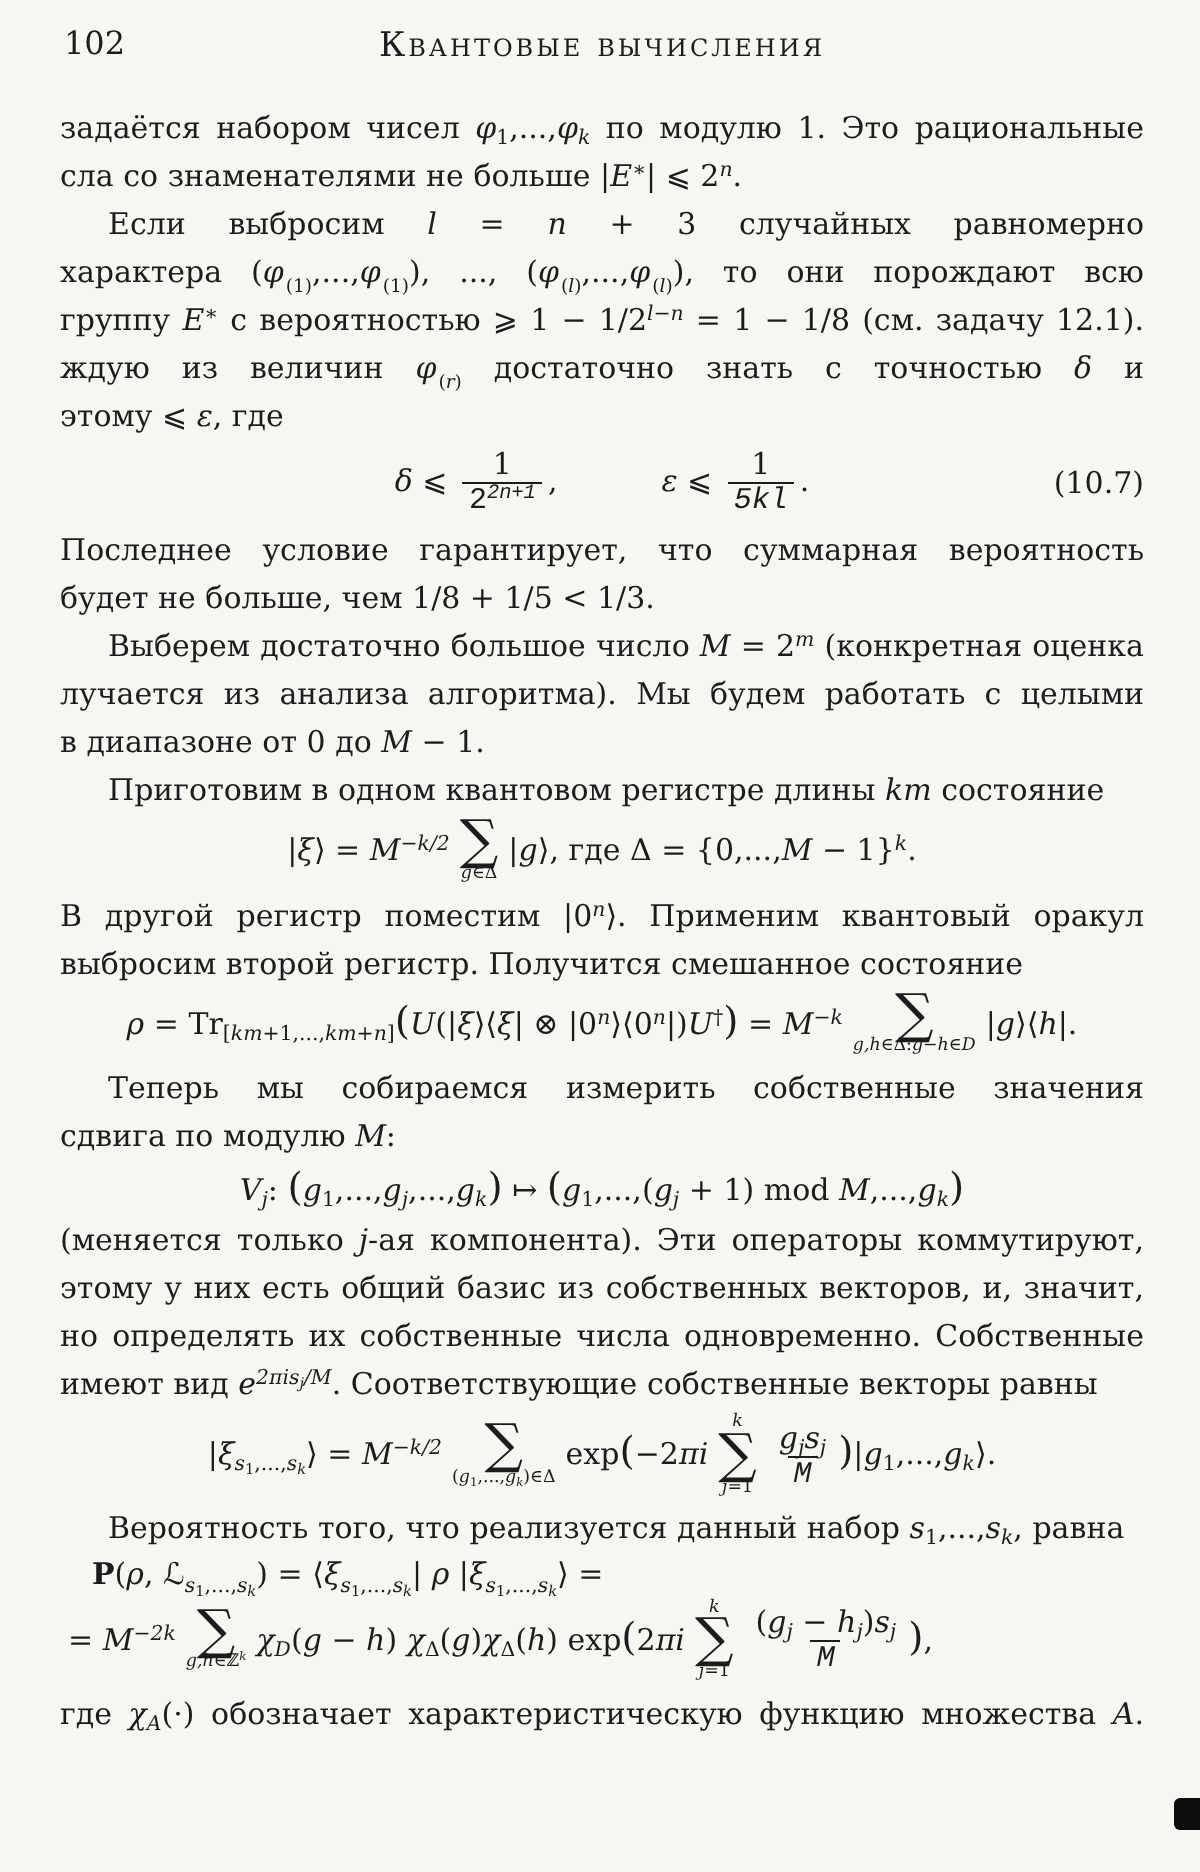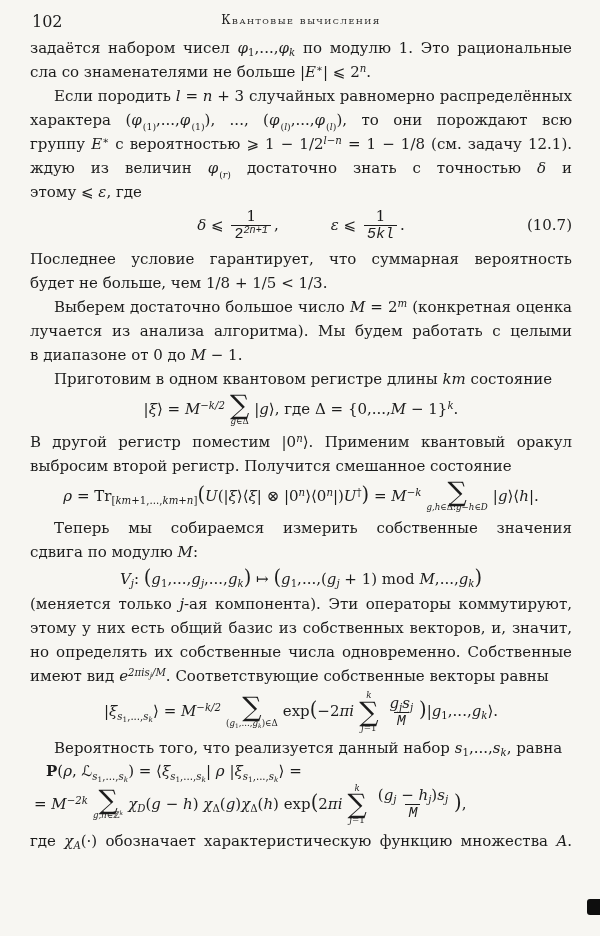--- a/index.html
+++ b/index.html
@@ -6,25 +6,25 @@
   body{
     width:600px;height:936px;
     background:#f7f6f2;
     color:#1c1c1c;
     font-family:"DejaVu Serif","DejaVu Sans",serif;
     position:relative;overflow:hidden;
   }
   .page{width:600px;height:936px;position:relative;overflow:hidden;}
   .content{padding:10px 28px 0 30px;}
   
-  .header{position:relative;height:26px;}
+  .header{position:relative;height:26px;margin-bottom:16px;}
   .pageno{position:absolute;left:2px;top:2px;font-size:16px;}
   .rtitle{
     position:absolute;left:0;right:0;top:3px;text-align:center;
-    font-variant:small-caps;letter-spacing:1.5px;font-size:12px;
+    font-variant:small-caps;letter-spacing:1.5px;font-size:17px;
   }
   
   .para{font-size:15px;}
   .line{
     line-height:24px;height:24px;overflow:hidden;
     text-align:justify;text-align-last:justify;
   }
   .line.last{text-align-last:left;}
   .line.indent{text-indent:24px;}
   
@@ -73,21 +73,21 @@
     <div class="header">
       <span class="pageno">102</span>
       <span class="rtitle">Квантовые вычисления</span>
     </div>
     <div>
         <div class="para">
           <div class="line"><span>задаётся набором чисел </span><span class="it">φ</span><span class="sub"><span>1</span></span><span>,...,</span><span class="it">φ</span><span class="sub"><span class="it">k</span></span><span> по модулю 1. Это рациональные чи-</span></div>
           <div class="line last"><span>сла со знаменателями не больше </span><span>|</span><span class="it">E</span><span class="sup"><span>∗</span></span><span>|</span><span> ⩽ 2</span><span class="sup"><span class="it">n</span></span><span>.</span></div>
         </div>
         <div class="para">
-          <div class="line indent"><span>Если породить </span><span class="it">l</span><span> = </span><span class="it">n</span><span> + 3 случайных равномерно распределённых</span></div>
+          <div class="line indent"><span>Если выбросим </span><span class="it">l</span><span> = </span><span class="it">n</span><span> + 3 случайных равномерно распределённых</span></div>
           <div class="line"><span>характера (</span><span class="it">φ</span><span class="ss">
               <span class="ssr"><span>(1)</span></span>
               <span class="ssr"><span>1</span></span>
             </span><span>,...,</span><span class="it">φ</span><span class="ss">
               <span class="ssr"><span>(1)</span></span>
               <span class="ssr"><span class="it">k</span></span>
             </span><span>), ..., (</span><span class="it">φ</span><span class="ss">
               <span class="ssr"><span>(</span><span class="it">l</span><span>)</span></span>
               <span class="ssr"><span>1</span></span>
             </span><span>,...,</span><span class="it">φ</span><span class="ss">

